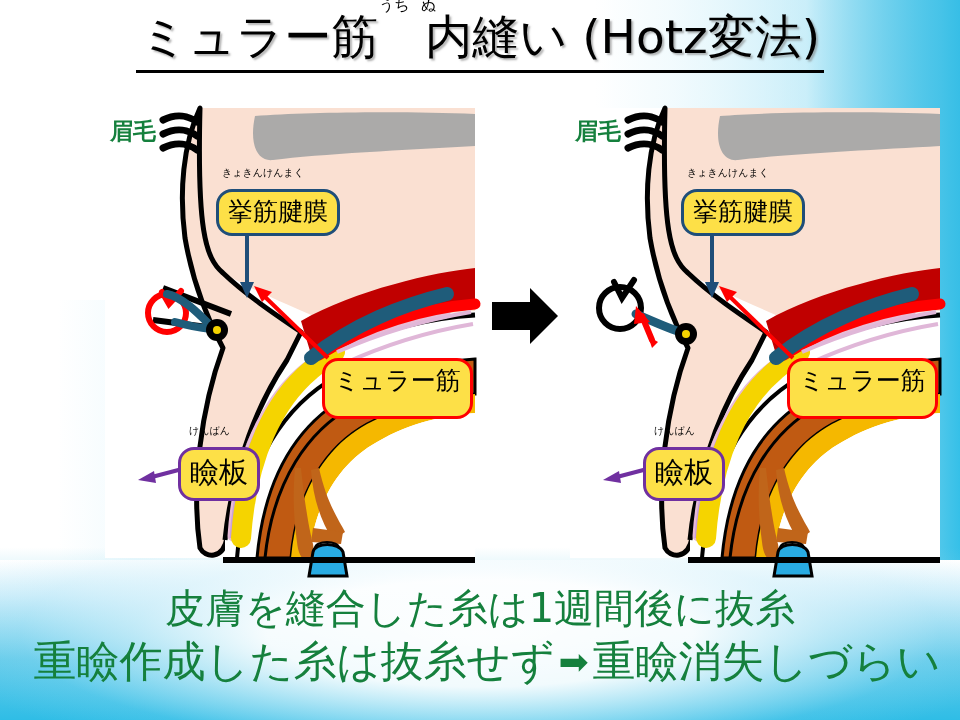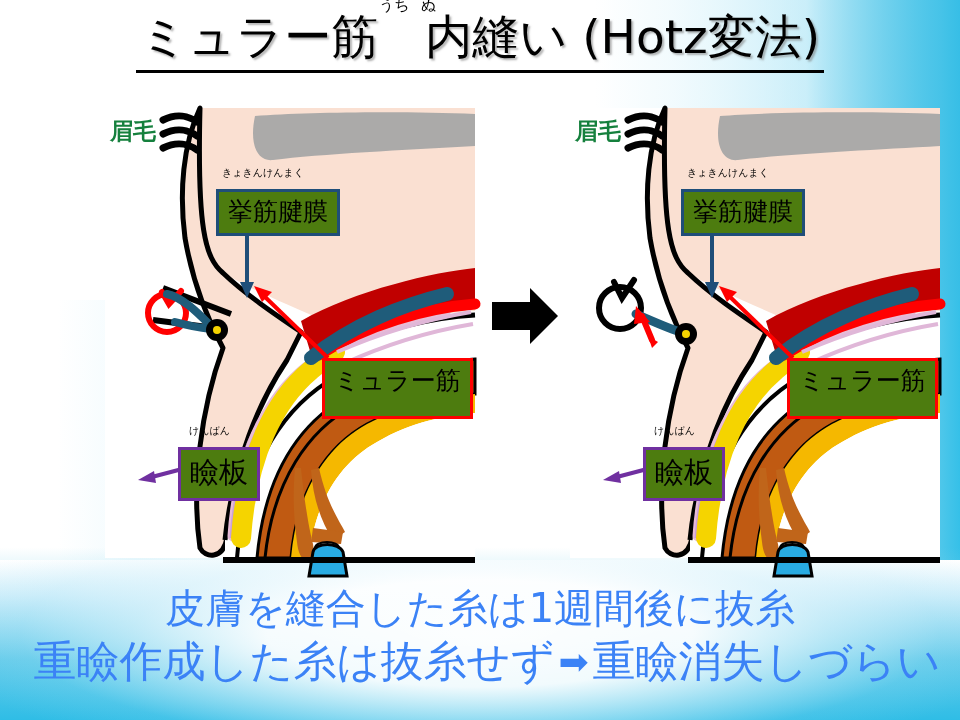--- a/index.html
+++ b/index.html
@@ -73,39 +73,39 @@
   .ruby-float{
     position:absolute;font-size:15px;line-height:15px;
     color:#000;text-shadow:none;font-weight:400;
   }
   #ruby-uchi{left:243px;top:-8px;}
   #ruby-nu{left:285px;top:-8px;}
 
   
   #caption{
     position:absolute;left:0;top:582px;width:960px;z-index:6;
-    text-align:center;color:#3b82f6;
+    text-align:center;color:#15803d;
     font-family:"DejaVu Sans","Liberation Sans",sans-serif;
   }
   .cap-line{font-size:40px;line-height:52px;white-space:nowrap;}
   .cap-line2{font-size:43px;line-height:54px;white-space:nowrap;margin-left:14px;}
   .arrow-glyph{font-size:36px;vertical-align:2px;padding:0 4px;}
 
   
   .brow-label{
     position:absolute;z-index:7;font-size:23px;font-weight:bold;color:#15803d;
     font-family:"DejaVu Sans","Liberation Sans",sans-serif;
     white-space:nowrap;
   }
 
   
   .callout{
-    position:absolute;z-index:8;background:#4d7c0f;
+    position:absolute;z-index:8;background:#fde047;
     font-family:"DejaVu Sans","Liberation Sans",sans-serif;
-    color:#000;white-space:nowrap;text-align:left;
+    color:#000;white-space:nowrap;text-align:left;border-radius:16px;
   }
   .callout .txt{display:block;}
   .cb-levator{border:3px solid #1F4E79;font-size:25px;padding:3px 9px 5px 9px;}
   .cb-muller {border:3px solid #FF0000;font-size:25px;padding:3px 9px 19px 9px;}
   .cb-tarsus {border:3px solid #7030A0;font-size:29px;padding:3px 9px 5px 9px;}
   .ruby-small{
     position:absolute;z-index:8;font-size:10px;color:#000;white-space:nowrap;
     font-family:Liberation Serif, serif;
   }
 </style>

